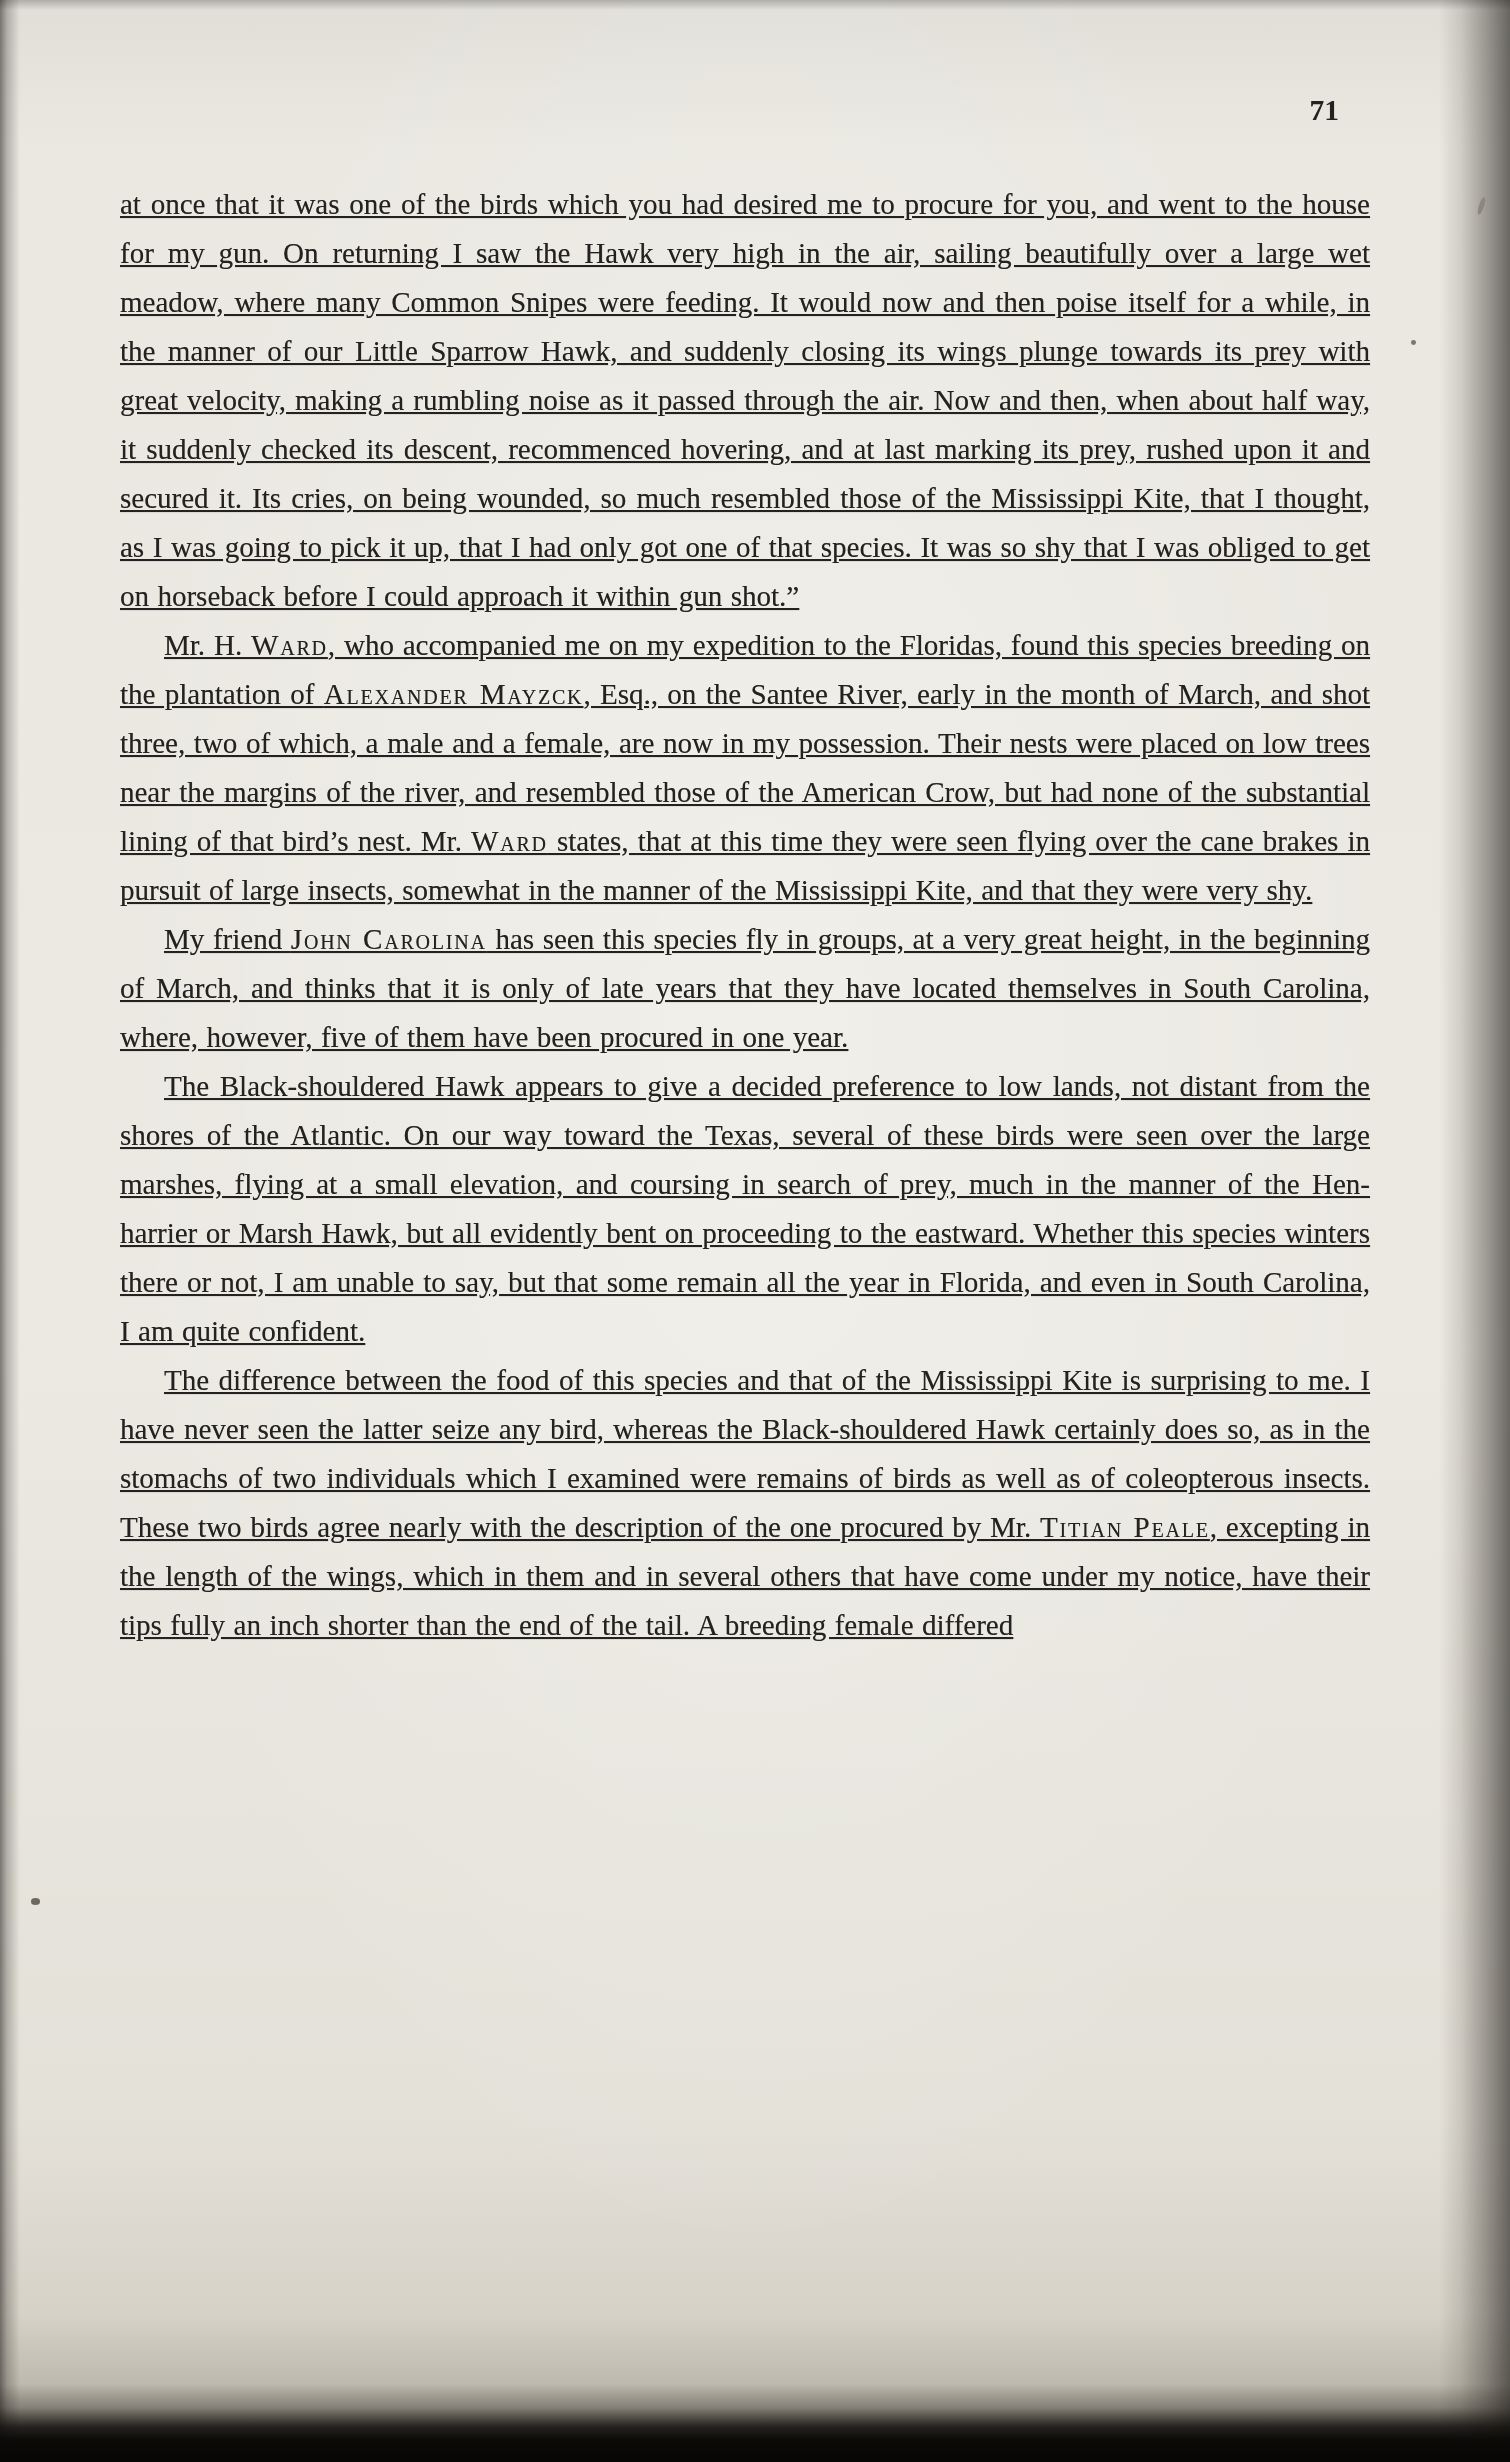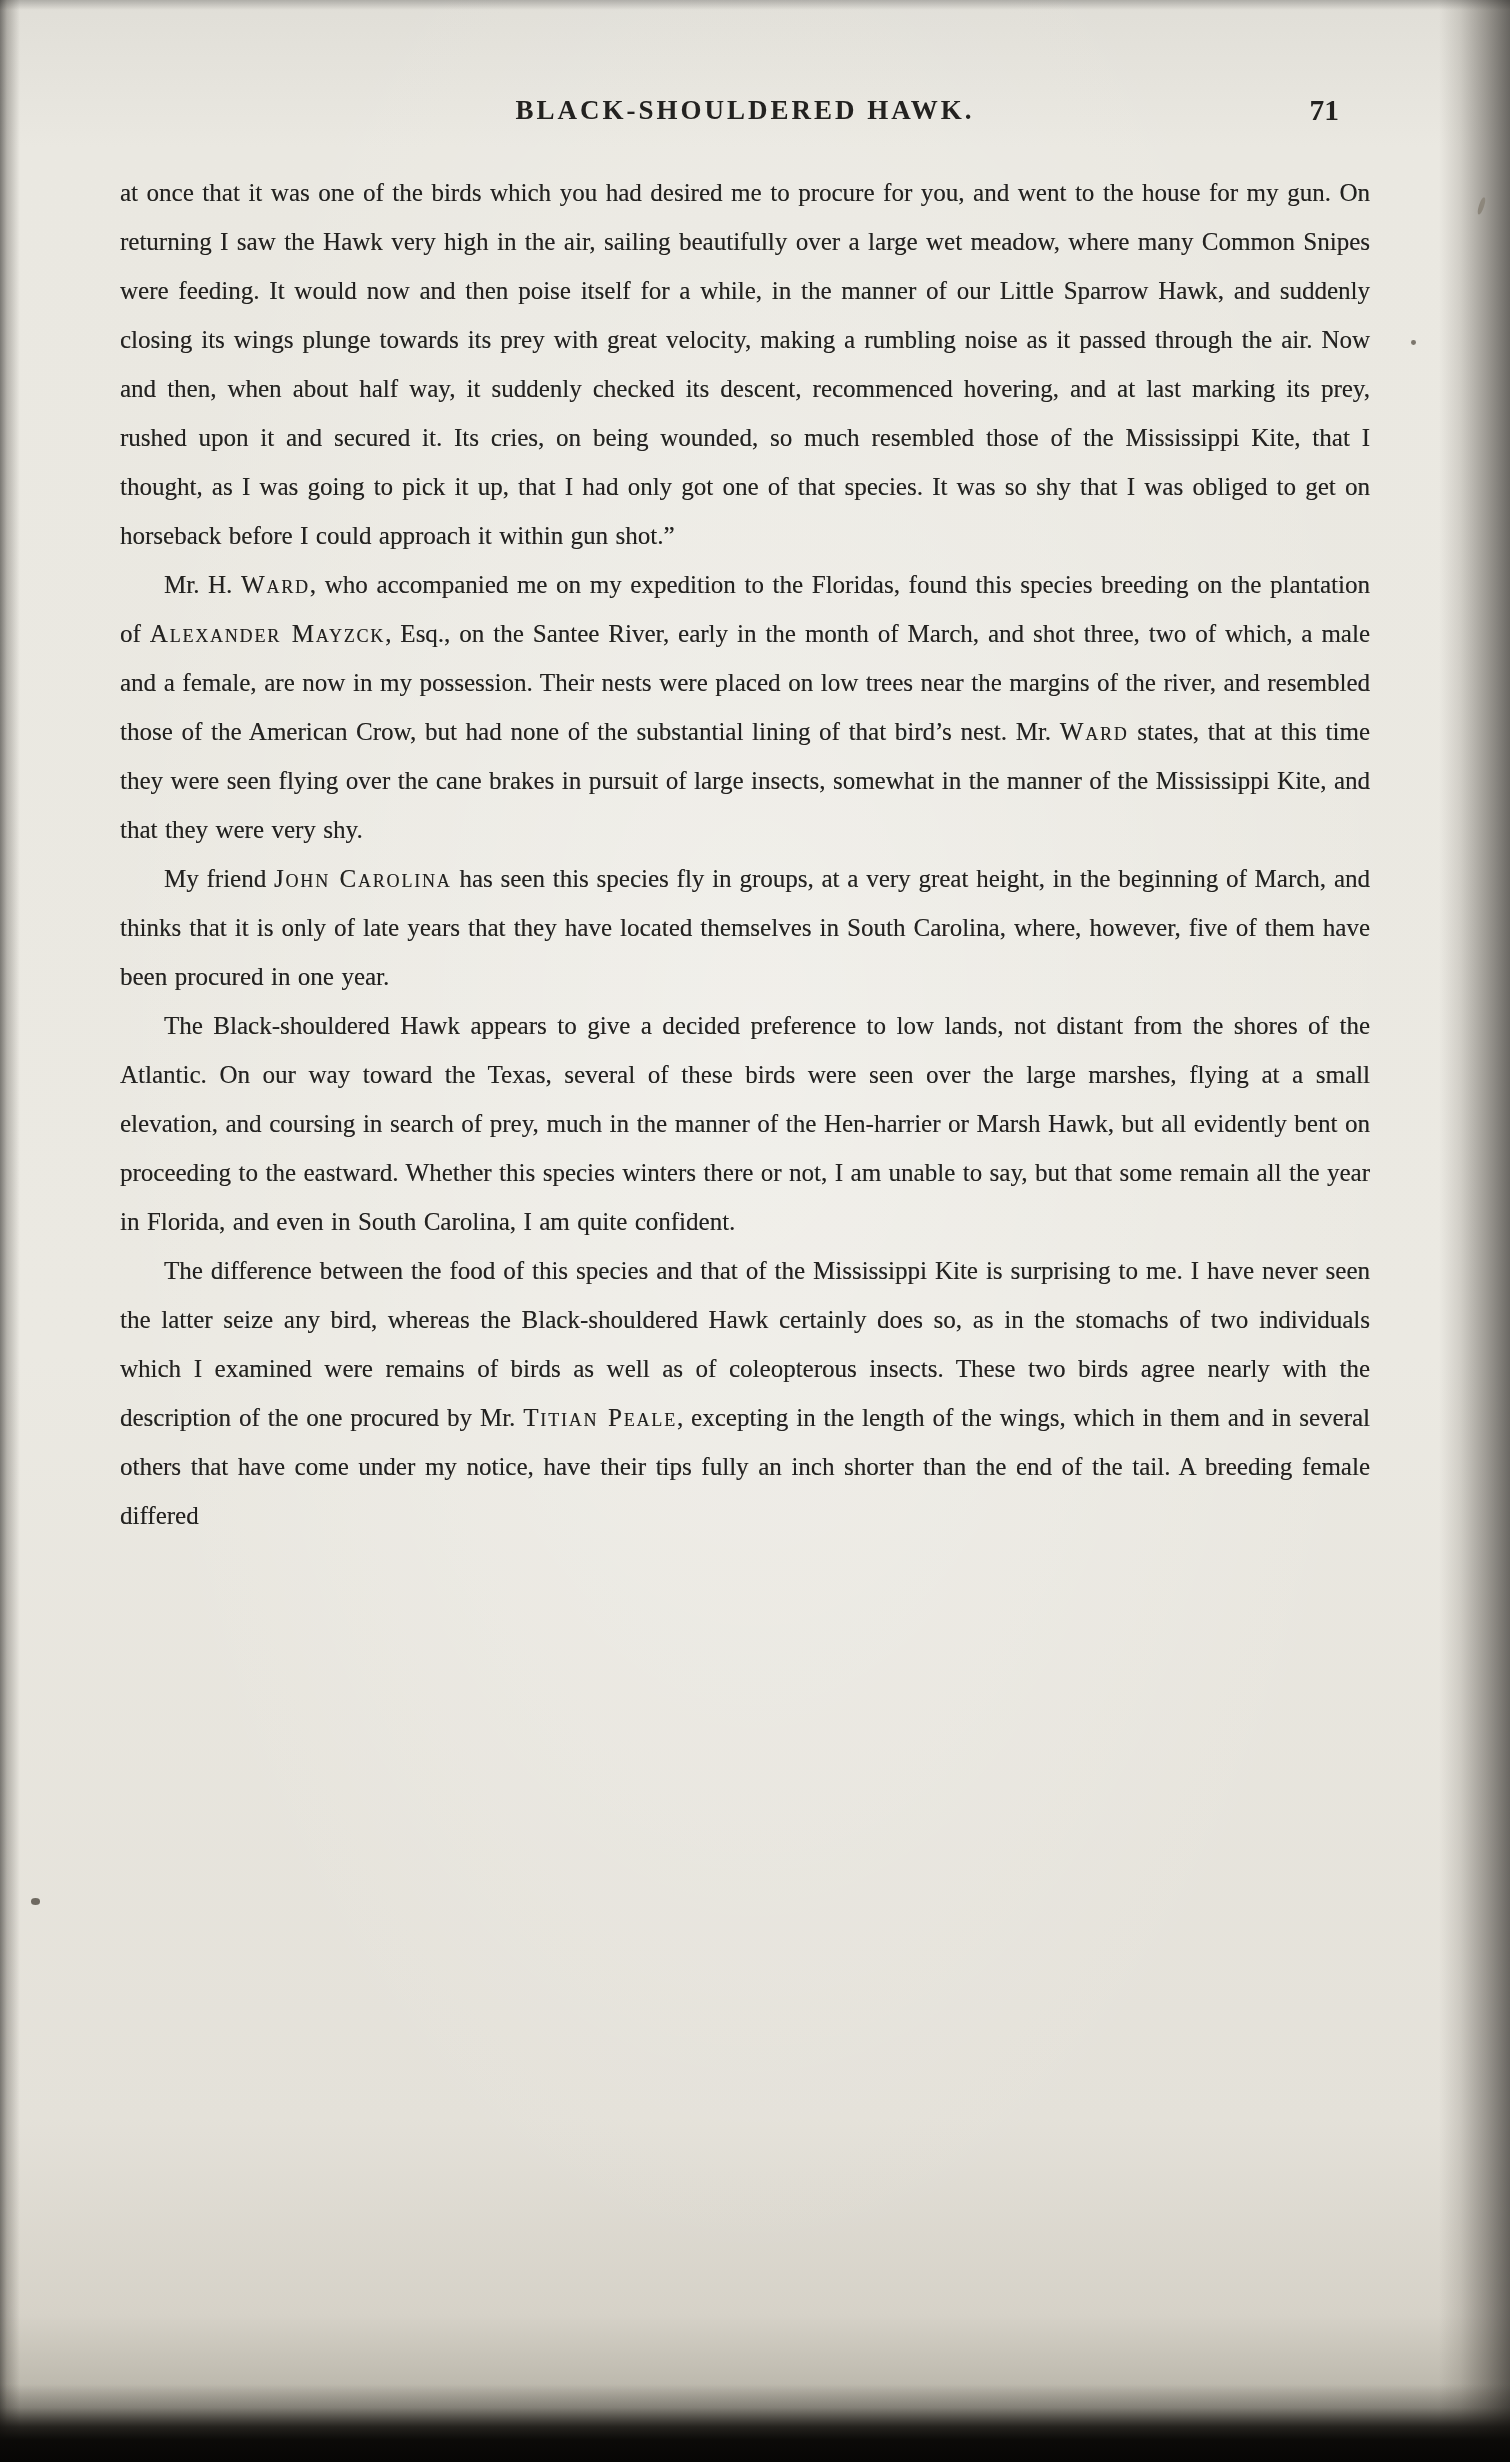--- a/index.html
+++ b/index.html
@@ -57,44 +57,44 @@
     color: var(--ink, #232220);
   }
   .pagenum {
     position: absolute; right: 31px; top: -1.2px;
     font-size: 29.4px; font-weight: bold;
     color: var(--ink, #232220);
     text-align: center;
   }
   
   .text {
-    position: absolute; left: 120px; top: 168px; width: 1250px;
-    font-size: 25px; line-height: 49px;
+    position: absolute; left: 120px; top: 180px; width: 1250px;
+    font-size: 29px; line-height: 49px;
     color: var(--ink, #232220);
     text-align: justify;
     word-spacing: 1.2px;
     text-shadow: 0.2px 0.2px 0.4px rgba(35,33,30,0.45);
+    text-decoration: underline;
   }
   .text p { margin: 0; }
   .text p.indent { text-indent: 44px; }
   .smallcaps { font-variant: small-caps; letter-spacing: 1.8px; }
   
   .speck { position: absolute; pointer-events: none; }
   .speck1 { left: 31px; top: 1898px; width: 9px; height: 6.6px; background: #6e6960; border-radius: 50%; }
   .speck2 { left: 1479px; top: 197px; width: 5.4px; height: 18px; background: #8d877c; border-radius: 45%; transform: rotate(18deg); }
   .speck3 { left: 1411px; top: 340px; width: 4.8px; height: 4.8px; background: #7c766c; border-radius: 50%; }
 </style>
 </head>
 <body>
 
 <div class="scan">
   <div class="paper"></div>
 
   <div class="header">
-    <div class="title">BLACK-SHOULDERED HAWK.</div>
     <div class="pagenum">71</div>
   </div>
 
   <div class="text">
       <p><span>at once that it was one of the birds which you had desired me to procure for you, and went to the house for my gun. On returning I saw the Hawk very high in the air, sailing beautifully over a large wet meadow, where many Common Snipes were feeding. It would now and then poise itself for a while, in the manner of our Little Sparrow Hawk, and suddenly closing its wings plunge towards its prey with great velocity, making a rumbling noise as it passed through the air. Now and then, when about half way, it suddenly checked its descent, recommenced hovering, and at last marking its prey, rushed upon it and secured it. Its cries, on being wounded, so much resembled those of the Mississippi Kite, that I thought, as I was going to pick it up, that I had only got one of that species. It was so shy that I was obliged to get on horseback before I could approach it within gun shot.”</span></p>
       <p class="indent"><span>Mr. H. </span><span class="smallcaps">Ward</span><span>, who accompanied me on my expedition to the Floridas, found this species breeding on the plantation of </span><span class="smallcaps">Alexander Mayzck</span><span>, Esq., on the Santee River, early in the month of March, and shot three, two of which, a male and a female, are now in my possession. Their nests were placed on low trees near the margins of the river, and resembled those of the American Crow, but had none of the substantial lining of that bird’s nest. Mr. </span><span class="smallcaps">Ward</span><span> states, that at this time they were seen flying over the cane brakes in pursuit of large insects, somewhat in the manner of the Mississippi Kite, and that they were very shy.</span></p>
       <p class="indent"><span>My friend </span><span class="smallcaps">John Carolina</span><span> has seen this species fly in groups, at a very great height, in the beginning of March, and thinks that it is only of late years that they have located themselves in South Carolina, where, however, five of them have been procured in one year.</span></p>
       <p class="indent"><span>The Black-shouldered Hawk appears to give a decided preference to low lands, not distant from the shores of the Atlantic. On our way toward the Texas, several of these birds were seen over the large marshes, flying at a small elevation, and coursing in search of prey, much in the manner of the Hen-harrier or Marsh Hawk, but all evidently bent on proceeding to the eastward. Whether this species winters there or not, I am unable to say, but that some remain all the year in Florida, and even in South Carolina, I am quite confident.</span></p>
       <p class="indent"><span>The difference between the food of this species and that of the Mississippi Kite is surprising to me. I have never seen the latter seize any bird, whereas the Black-shouldered Hawk certainly does so, as in the stomachs of two individuals which I examined were remains of birds as well as of coleopterous insects. These two birds agree nearly with the description of the one procured by Mr. </span><span class="smallcaps">Titian Peale</span><span>, excepting in the length of the wings, which in them and in several others that have come under my notice, have their tips fully an inch shorter than the end of the tail. A breeding female differed</span></p>
     </div>

